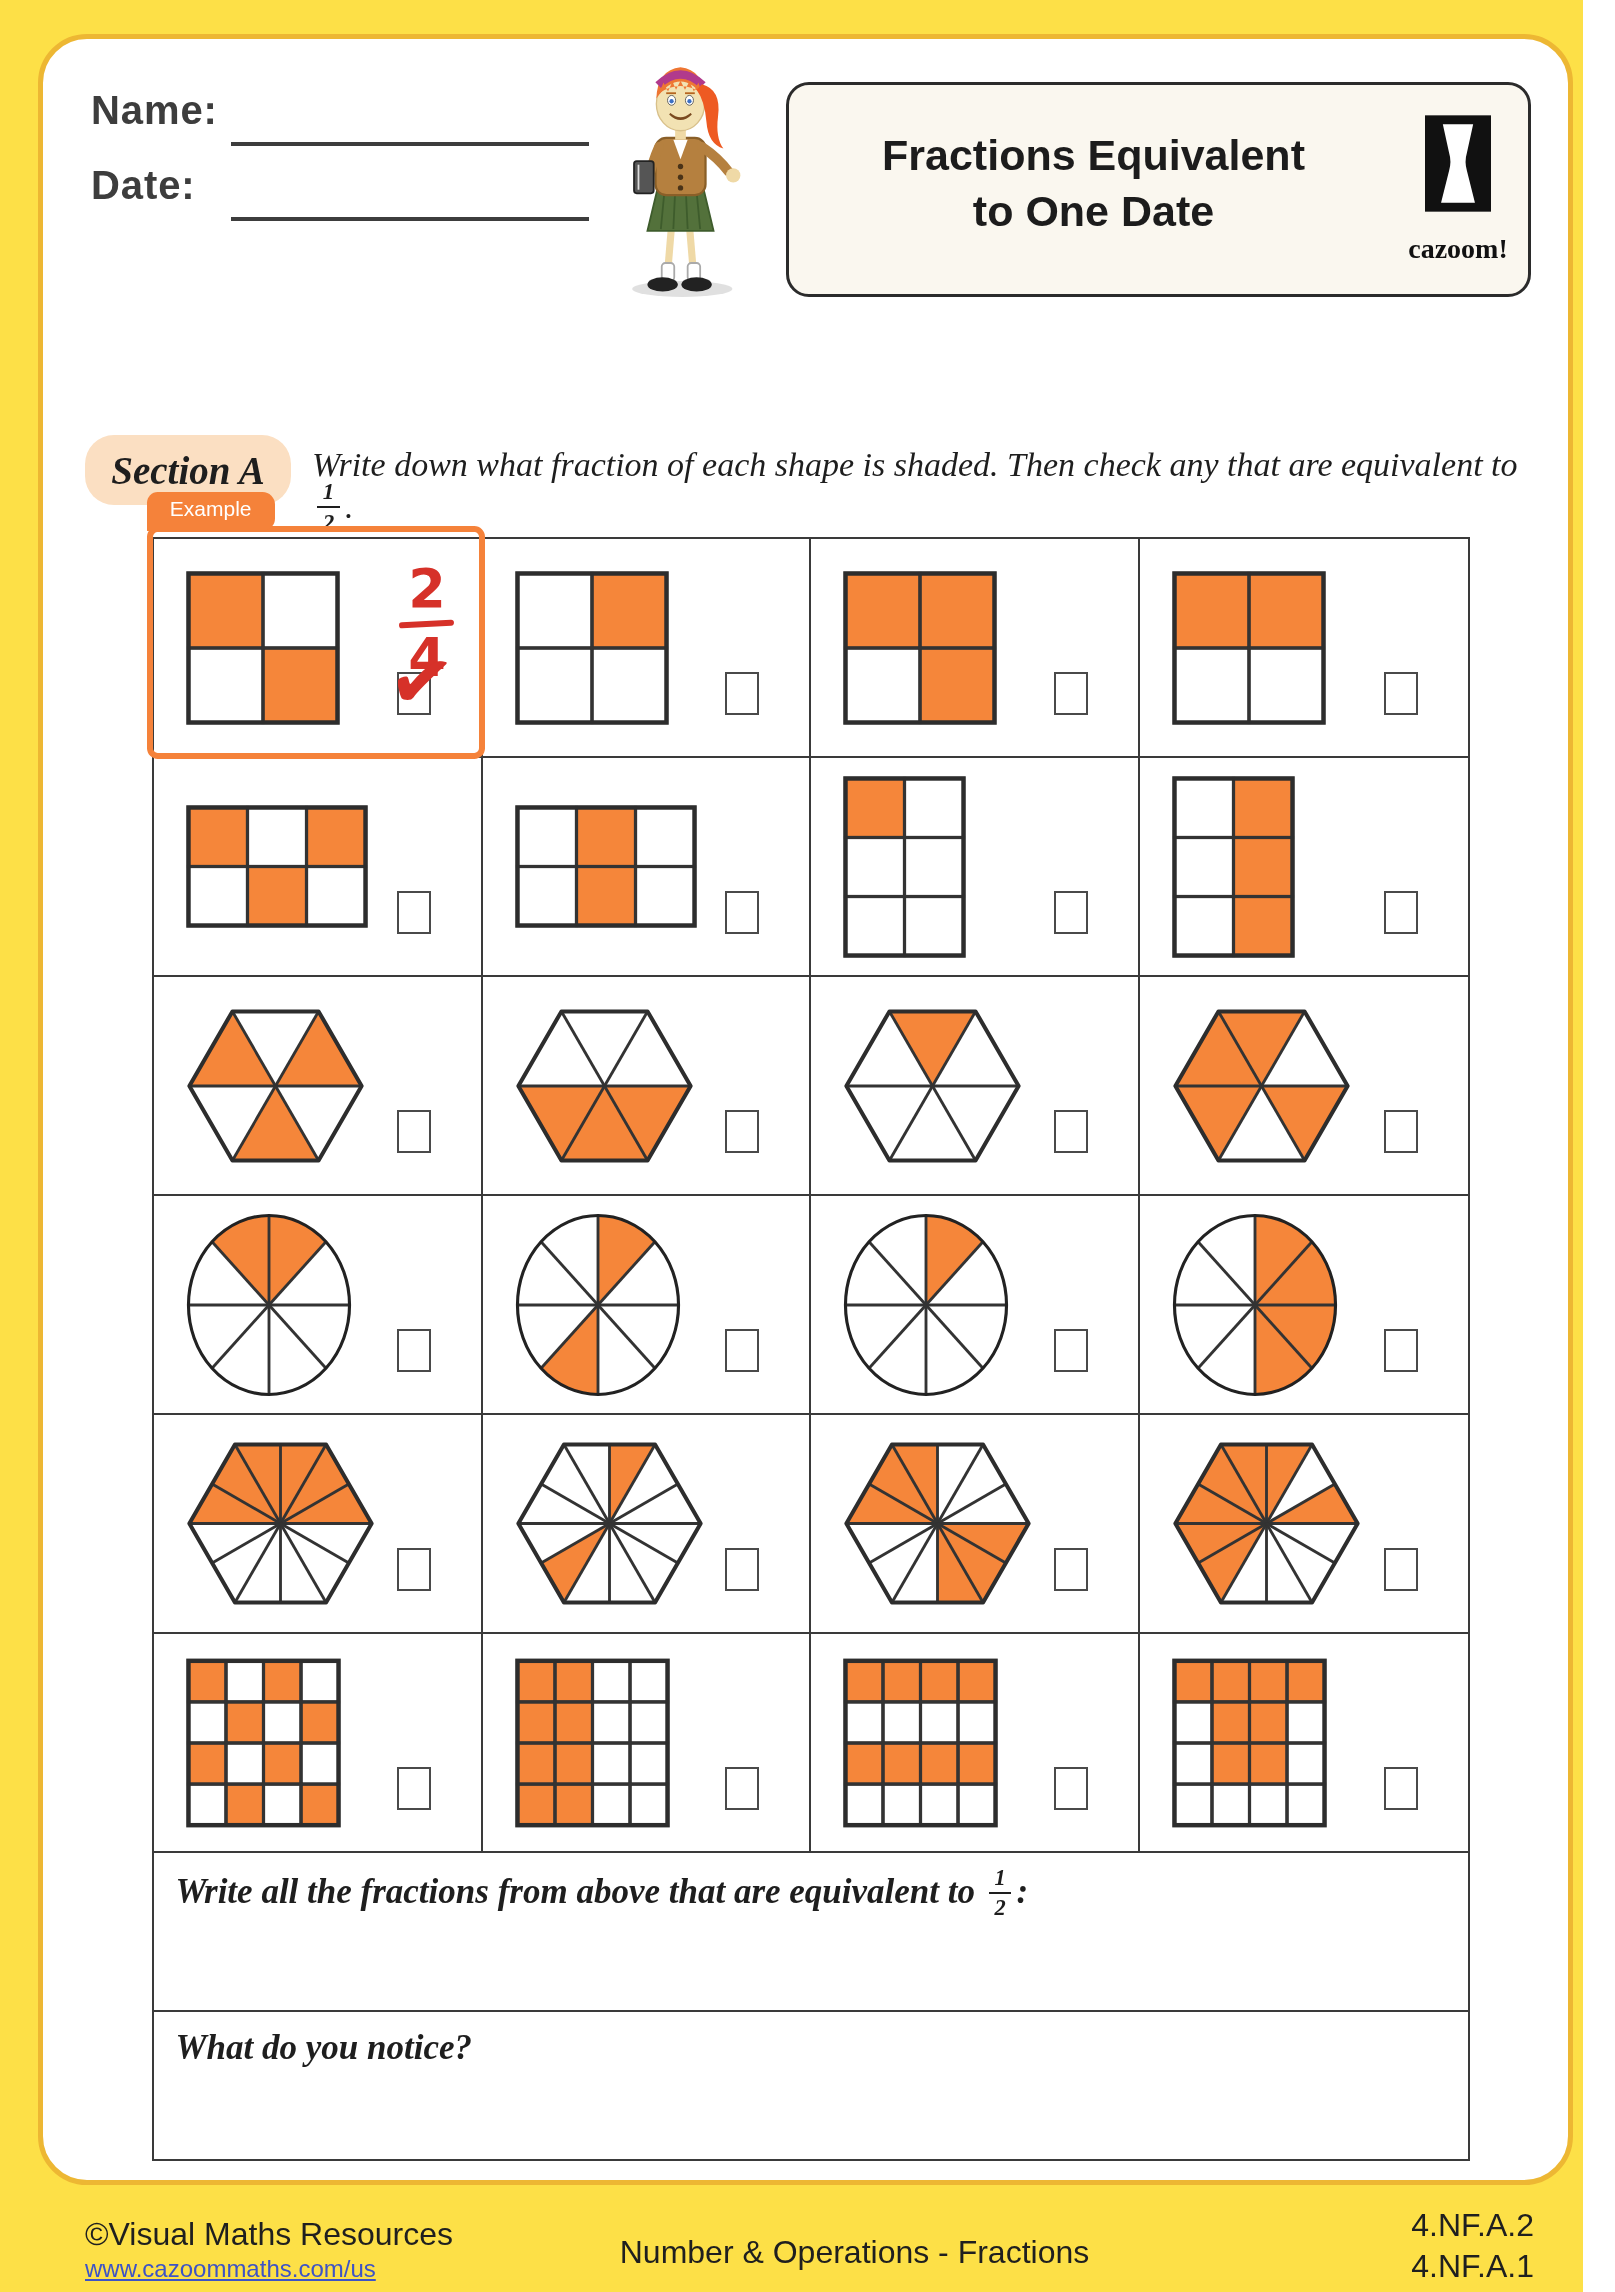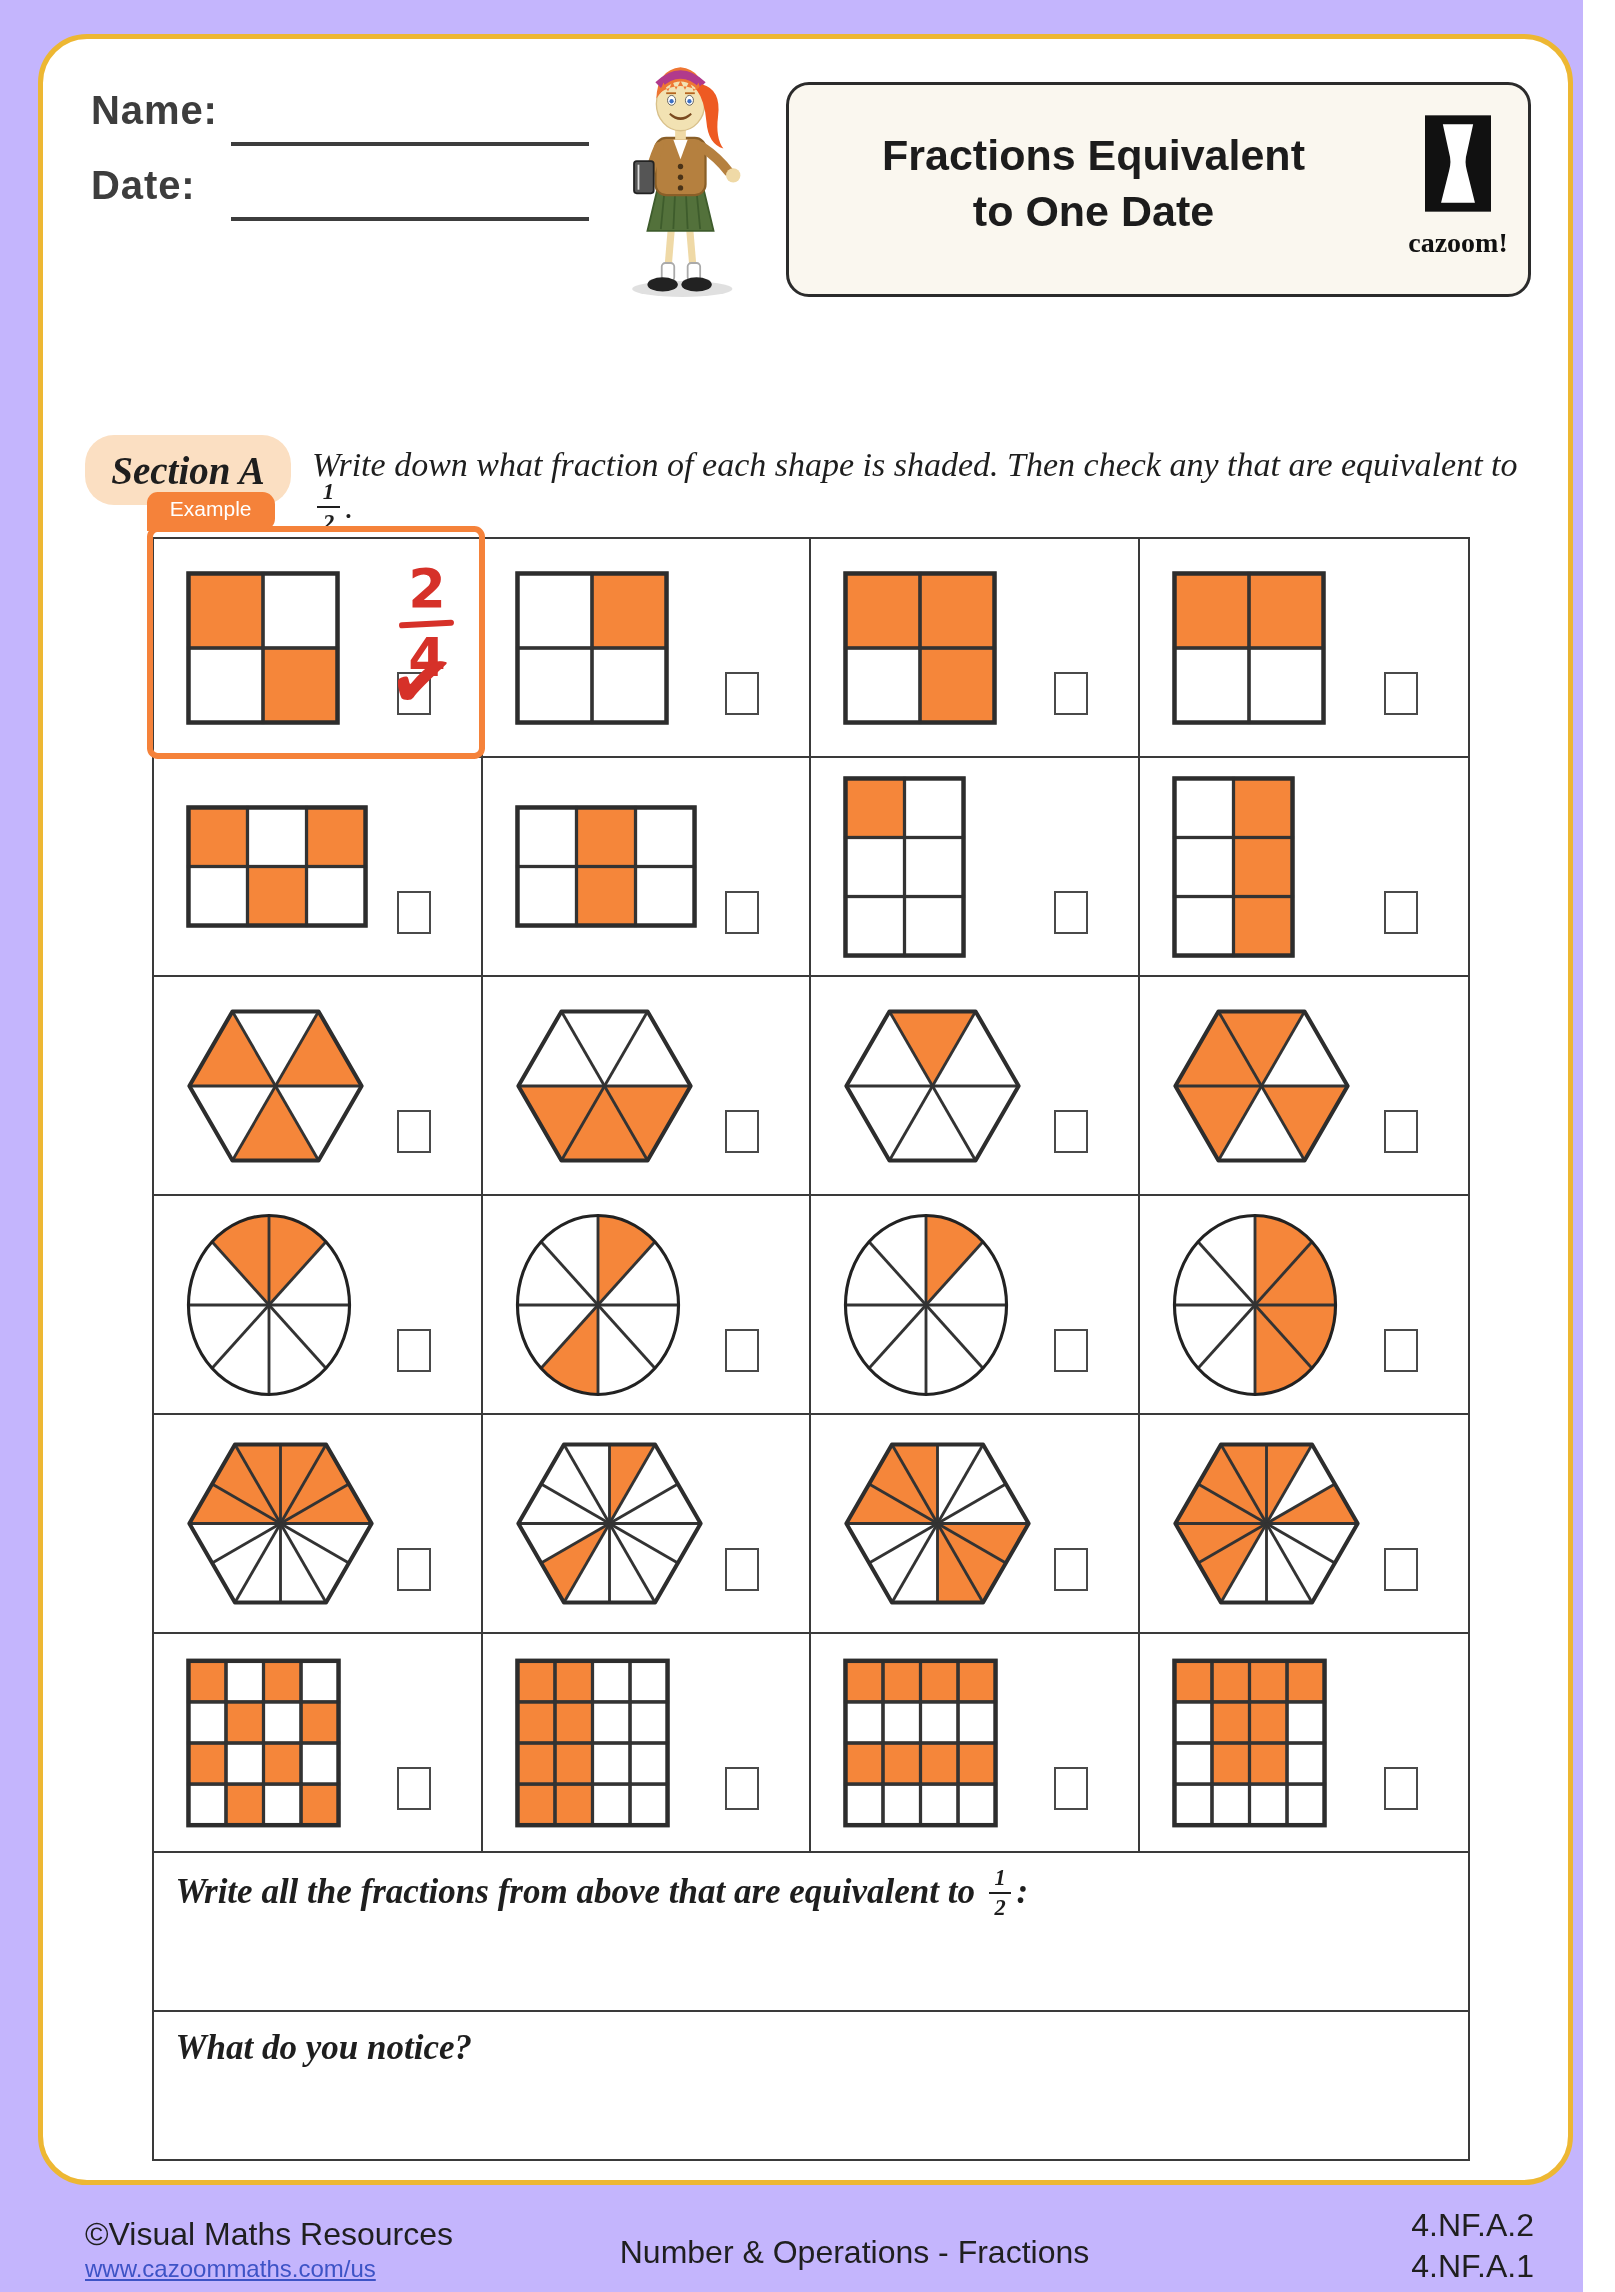--- a/index.html
+++ b/index.html
@@ -1,38 +1,38 @@
 <!DOCTYPE html>
 <html style="font-size:14.3px"><head>
 <meta charset="utf-8">
 <style>
   * { box-sizing: border-box; margin: 0; padding: 0; }
   body { background:#fff; }
-  .page { position:relative; width:1583px; height:2293px; background:#c4b5fd;
+  .page { position:relative; width:1583px; height:2293px; background:#fde047;
           font-family:"Liberation Sans", sans-serif; overflow:hidden; }
 
   .outer-border { position:absolute; left:38px; top:34px; width:1535px; height:2151px;
                   border:5.4px solid #EDB733; border-radius:49px; background:#fff; }
 
   
   .hdr-label { position:absolute; font-size:40px; font-weight:bold; color:#3d3d3d; letter-spacing:0.9px; }
   .name-label { left:91px; top:88px; }
   .date-label { left:91px; top:163px; }
   .write-line { position:absolute; height:3.6px; background:#3d3d3d; }
   .name-line { left:231px; top:142px; width:358px; }
   .date-line { left:231px; top:217px; width:358px; }
 
   .girl { position:absolute; left:609px; top:57px; }
 
   .title-box { position:absolute; left:786px; top:82px; width:745px; height:215px;
                background:#FAF7EF; border:3.6px solid #2b2b2b; border-radius:23px; }
   .title-text { position:absolute; left:18px; top:43px; width:573px; text-align:center;
                 font-size:43px; font-weight:bold; color:#1c1c1c; line-height:1.3; }
   .logo { position:absolute; left:611px; top:30px; width:116px; text-align:center; }
-  .logo-word { font-family:"Liberation Serif", serif; font-weight:bold; font-size:28px; color:#111; margin-top:12px; }
+  .logo-word { font-family:"Liberation Serif", serif; font-weight:bold; font-size:28px; color:#111; margin-top:18px; }
 
   
   .intro { position:absolute; left:0; top:333px; width:1616px; text-align:center;
            font-family:"Liberation Serif", serif; font-style:italic; font-size:35px;
            color:#2e2e2e; line-height:1.2; }
 
   
   .section-label { position:absolute; left:85px; top:435px; width:206px; height:70px;
                    background:#FBDFC2; border-radius:29px; display:flex; align-items:center; justify-content:center;
                    font-family:"Liberation Serif", serif; font-weight:bold; font-style:italic;

